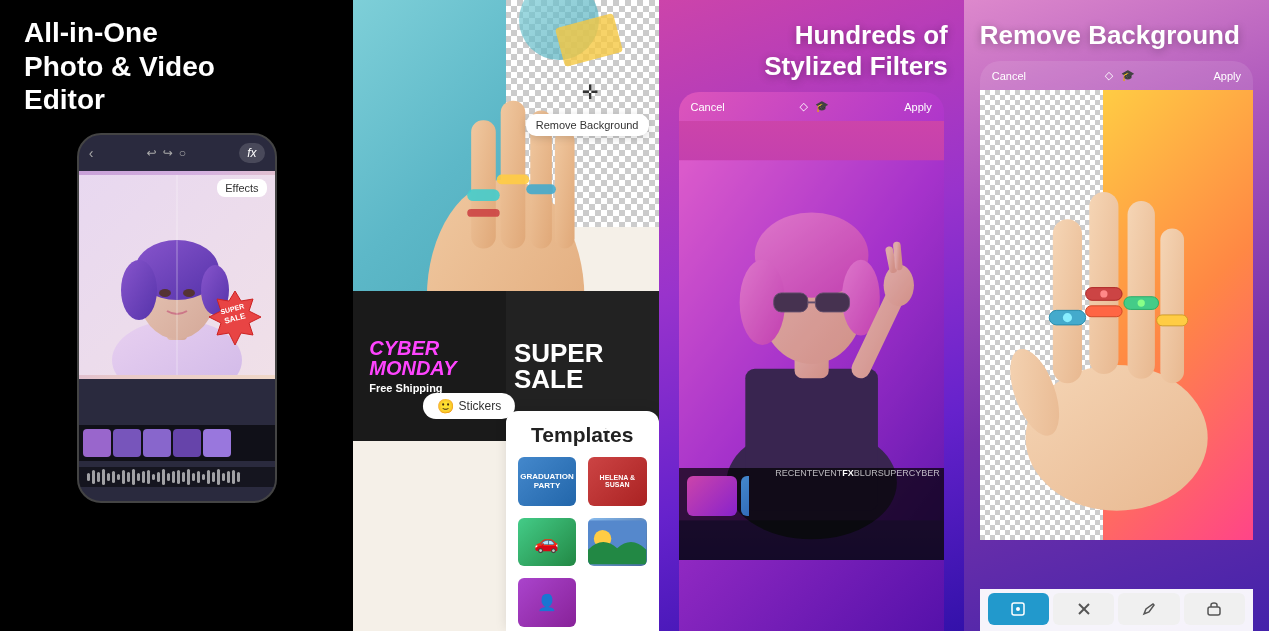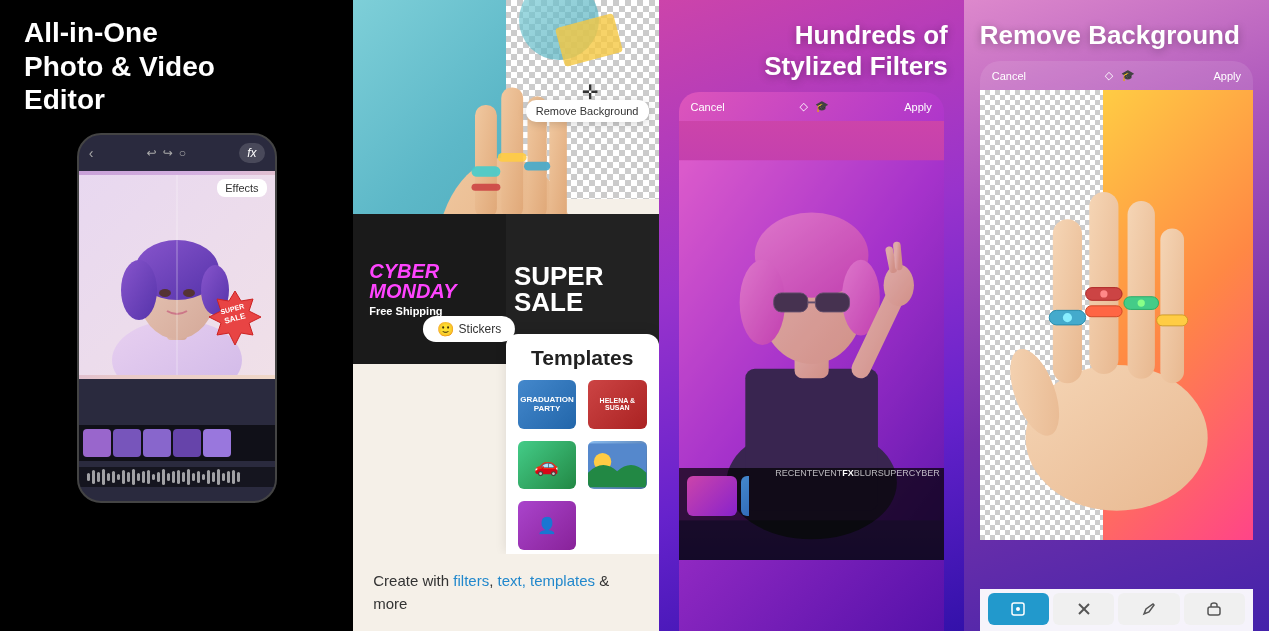--- a/index.html
+++ b/index.html
@@ -740,25 +740,20 @@
             <path d="M0 40 Q20 20 40 38 Q60 20 80 40 L80 60 L0 60Z" fill="#228844"></path>
           </svg>
         </div>
         <div class="template-thumb template-thumb-5" style="display:flex;align-items:center;justify-content:center;">
           <span style="font-size:16px;">👤</span>
         </div>
       </div>
     </div>
   </div>
 
-  <div class="panel-2-bottom">
-    <div class="panel-2-description">
-      Create with <span class="highlight">filters</span>, <span class="highlight">text, templates</span> &amp; more
-    </div>
-  </div>
 </div>
 
 <div class="panel panel-3">
   <div class="panel-3-title" style="white-space:pre-line;">Hundreds of
 Stylized Filters</div>
 
   <div class="phone-screen-3">
     <div class="phone-3-top-bar">
       <span>Cancel</span>
       <div style="display:flex;gap:8px;">

